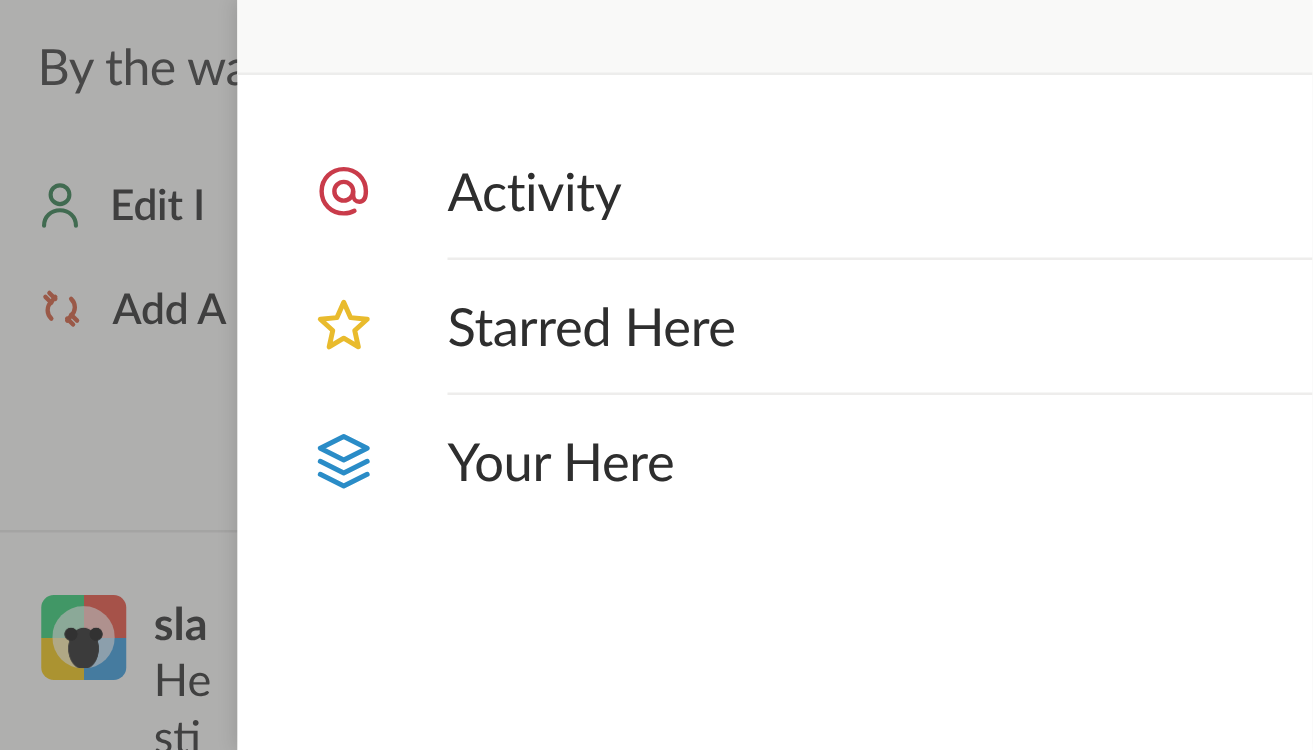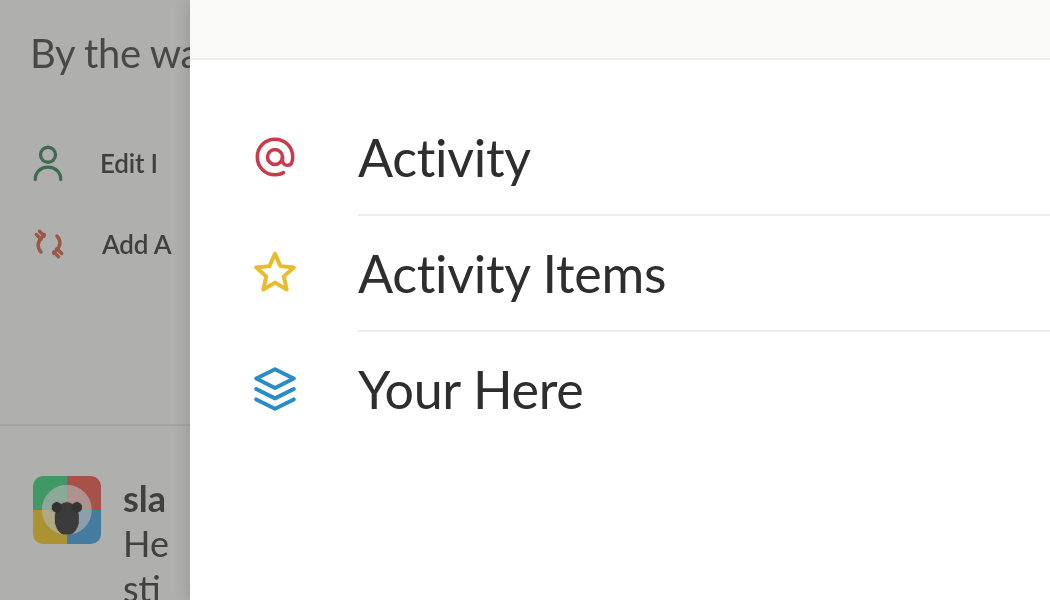--- a/index.html
+++ b/index.html
@@ -23,23 +23,23 @@
       font-size: 40px;
       line-height: 1.28;
       font-weight: 400;
       white-space: nowrap;
       color: #3a3a3a;
       letter-spacing: -0.4px;
     }
     .underlay-row {
       display: flex;
       align-items: center;
-      gap: 34px;
+      gap: 22px;
       margin-top: 38px;
-      font-size: 26px;
+      font-size: 34px;
       font-weight: 600;
       color: #2a2a2a;
       white-space: nowrap;
       letter-spacing: -0.2px;
     }
     .underlay-row svg { flex-shrink: 0; }
     .underlay-hr {
       position: absolute;
       left: 0;
       width: 190px;
@@ -114,21 +114,21 @@
     .menu-icon {
       width: 54px;
       height: 54px;
       display: flex;
       align-items: center;
       justify-content: center;
       flex-shrink: 0;
     }
     .menu-label {
       margin-left: 56px;
-      font-size: 52px;
+      font-size: 42px;
       font-weight: 400;
       color: #2e2e2e;
       letter-spacing: -0.3px;
     }
     .menu-divider {
       margin-left: 168px;
       border: 0;
       border-top: 2px solid #eeedec;
     }
   </style>
@@ -185,21 +185,21 @@
     </div>
 
     <hr class="menu-divider">
 
     <div class="menu-item">
       <span class="menu-icon">
         <svg width="50" height="50" viewBox="0 0 24 24" fill="none" stroke="#e9bb2d" stroke-width="1.9" stroke-linecap="round" stroke-linejoin="round">
           <path d="M12 2.8l2.65 5.9 6.35.62-4.78 4.3 1.38 6.3L12 16.6l-5.6 3.32 1.38-6.3L3 9.32l6.35-.62L12 2.8z"></path>
         </svg>
       </span>
-      <span class="menu-label">Activity Items</span>
+      <span class="menu-label">Starred Here</span>
     </div>
 
     <hr class="menu-divider">
 
     <div class="menu-item">
       <span class="menu-icon">
         <svg width="50" height="50" viewBox="0 0 24 24" fill="none" stroke="#2a8cc7" stroke-width="1.9" stroke-linecap="round" stroke-linejoin="round">
           <path d="M12 2.5L3 7l9 4.5L21 7l-9-4.5z"></path>
           <path d="M3 12l9 4.5L21 12"></path>
           <path d="M3 17l9 4.5L21 17"></path>

